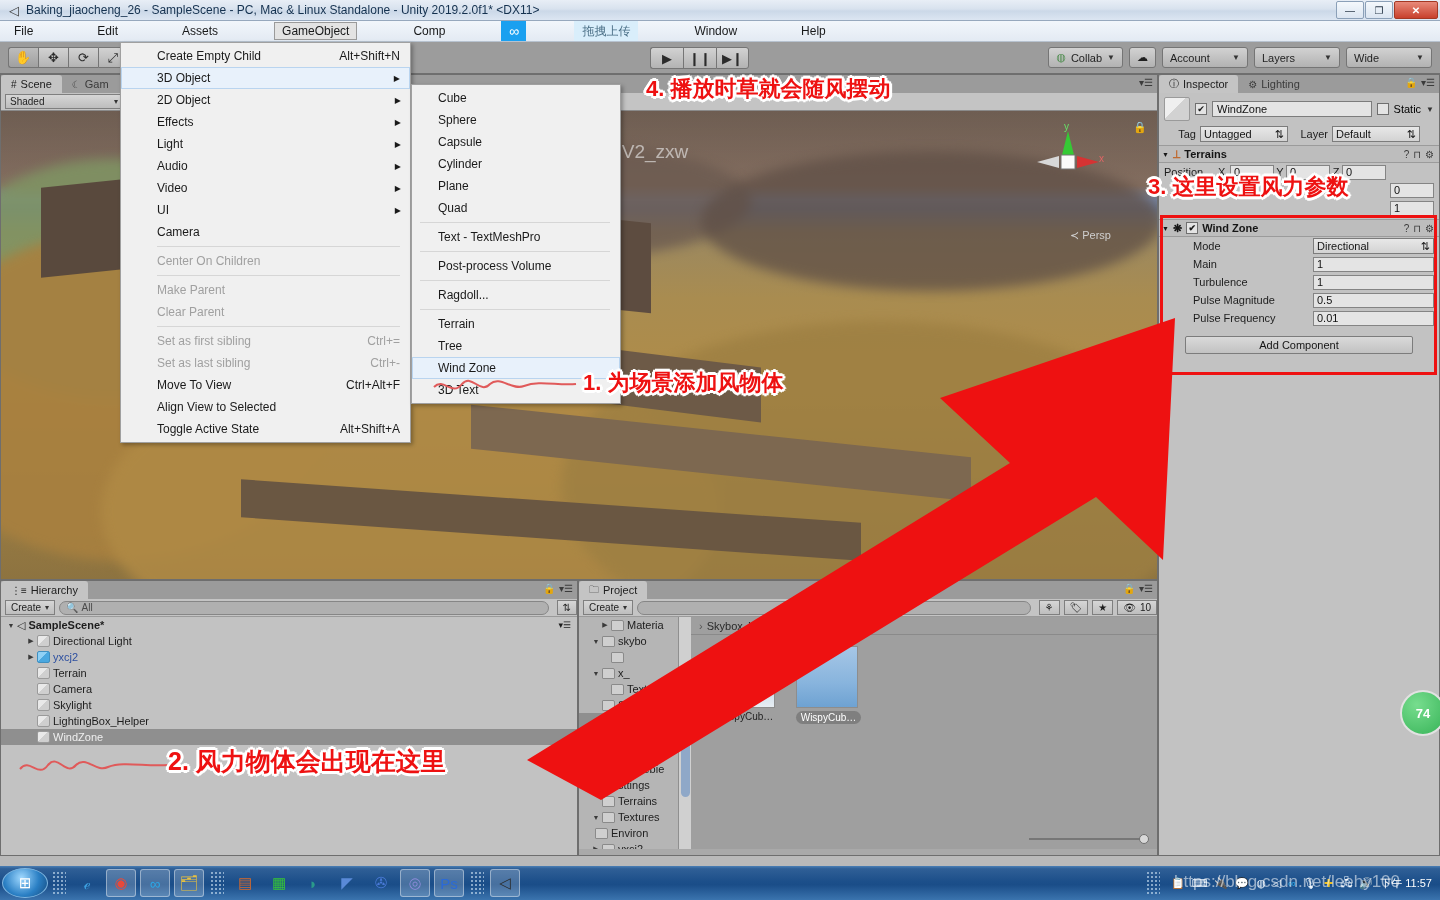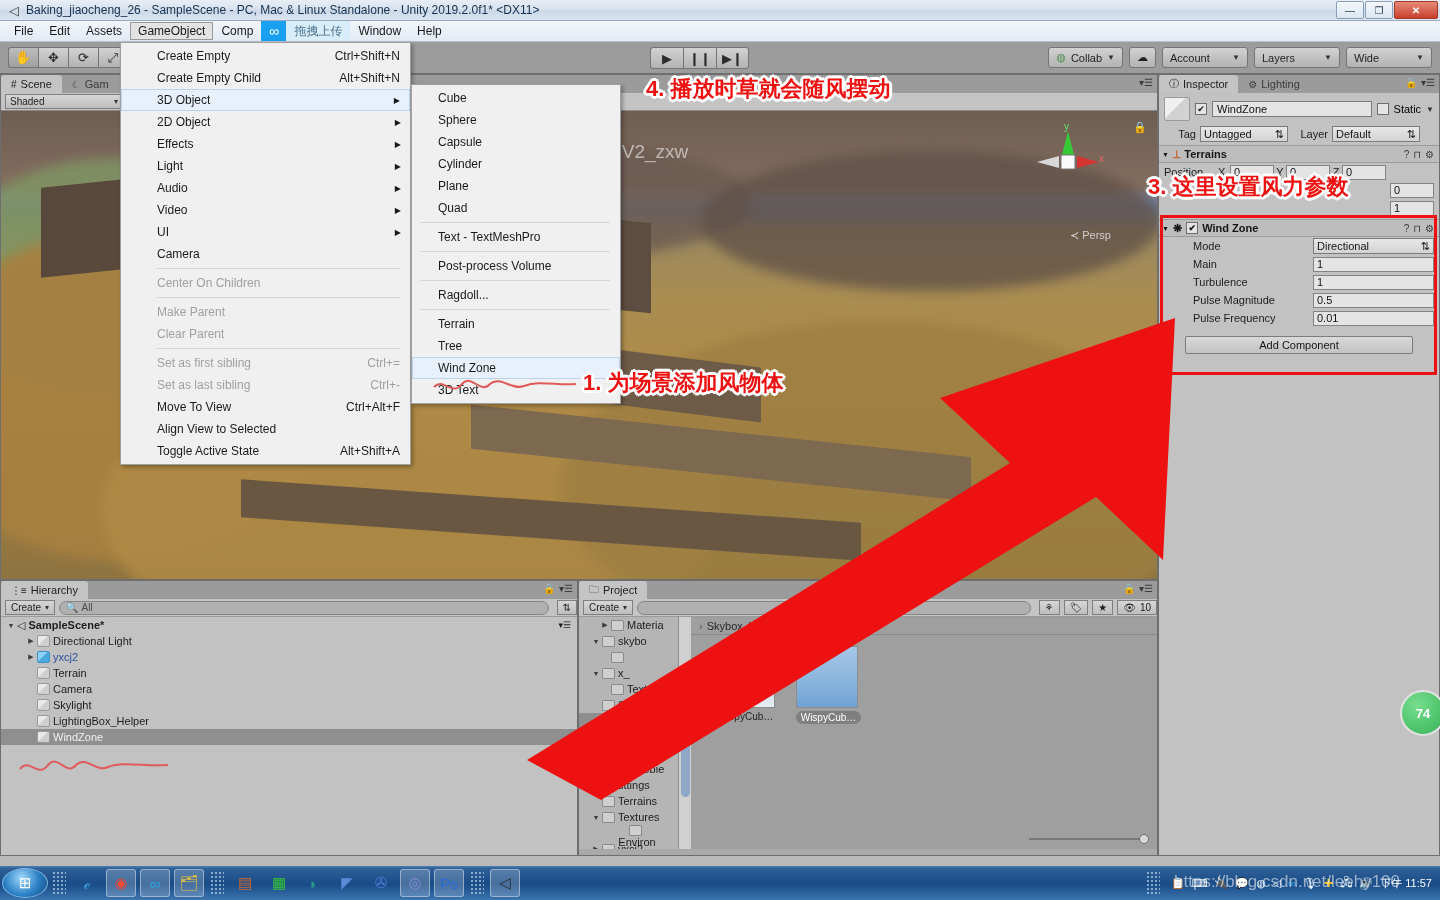--- a/index.html
+++ b/index.html
@@ -28,21 +28,21 @@
     background: linear-gradient(to bottom,#f4f8fc,#dbe5f1);
     display:flex; align-items:center; justify-content:center; color:#2b3a4a; font-size:10px;
   }
   .wbtn.close { width: 44px; background: linear-gradient(to bottom,#e88a7a,#c8402c); border-color:#a43824; color:#fff; font-weight:bold; }
 
   
   .menubar {
     position: absolute; left: 0; top: 21px; width: 1440px; height: 21px;
     background: linear-gradient(to bottom,#f2f6fb,#e3eaf3);
     border-bottom: 1px solid #b7c2cf;
-    display: flex; align-items: center; padding-left: 6px;
+    display: flex; align-items: center; padding-left: 6px; gap: 48px;
   }
   .menuitem { padding: 2px 8px; font-size: 12px; color: #18191a; }
   .menuitem.active { background: #e3e3e3; border: 1px solid #9a9a9a; padding: 1px 7px; }
   .plugin-ico {
     width: 25px; height: 20px; background: #1aa0f0; display: flex;
     align-items: center; justify-content: center; color: #fff; font-size: 14px;
   }
   .plugin-lbl { background:#d9eefb; color:#4a6f86; padding: 3px 8px; font-size: 12px; height:20px; display:flex; align-items:center;}
 
   
@@ -535,21 +535,21 @@
           <div class="trow" style="padding-left: 11px;">
             <span class="tri"></span>
             <span class="folderic"></span>
             <span>Terrains</span>
           </div>
           <div class="trow" style="padding-left: 11px;">
             <span class="tri">▼</span>
             <span class="folderic"></span>
             <span>Textures</span>
           </div>
-          <div class="trow" style=" flex-direction: column;">
+          <div class="trow" style="">
             <span class="tri"></span>
             <span class="folderic"></span>
             <span>Environ</span>
           </div>
           <div class="trow" style="padding-left: 11px;">
             <span class="tri">▶</span>
             <span class="folderic"></span>
             <span>yxcj2</span>
           </div>
         </div>
@@ -679,24 +679,20 @@
             <div class="pval">0.01</div>
           </div>
         </div>
 
       <div class="addcomp">Add Component</div>
     </div>
   </div>
 
   <div class="ctxmenu" id="gomenu">
       <div class="mrow">
-        <span>Create Empty</span>
-        <span class="mshort">Ctrl+Shift+N</span>
-      </div>
-      <div class="mrow">
         <span>Create Empty Child</span>
         <span class="mshort">Alt+Shift+N</span>
       </div>
       <div class="mrow hl">
         <span>3D Object</span>
         <span class="marrow">▶</span>
       </div>
       <div class="mrow">
         <span>2D Object</span>
         <span class="marrow">▶</span>
@@ -808,20 +804,21 @@
   <svg class="squiggle" style="left:16px;top:755px;width:160px;height:26px;">
     <path d="M4,14 C14,2 22,24 32,10 C42,-2 50,22 60,10 C70,0 80,18 92,12 C108,6 130,12 152,10" stroke="#e05a5a" stroke-width="2" fill="none"></path>
   </svg>
   <svg class="squiggle" style="left:430px;top:375px;width:150px;height:24px;">
     <path d="M4,12 C14,2 22,22 32,9 C42,-2 50,20 60,9 C70,0 82,16 94,11 C110,5 128,11 146,9" stroke="#e05a5a" stroke-width="2" fill="none"></path>
   </svg>
 
   <div class="redbox" id="redbox1"></div>
 
   <div class="anno" id="anno1">1. 为场景添加风物体</div>
+  <div class="anno" id="anno2">2. 风力物体会出现在这里</div>
   <div class="anno" id="anno3">3. 这里设置风力参数</div>
   <div class="anno" id="anno4">4. 播放时草就会随风摆动</div>
 
   <div class="greenbadge">74</div>
 
   <div class="taskbar">
     <div class="startorb">⊞</div>
     <div class="tgrip"></div>
     <div class="tbicon" style="color:#3da0e0;">ℯ</div>
     <div class="tbicon framed" style="color:#e8493a;">◉</div>

